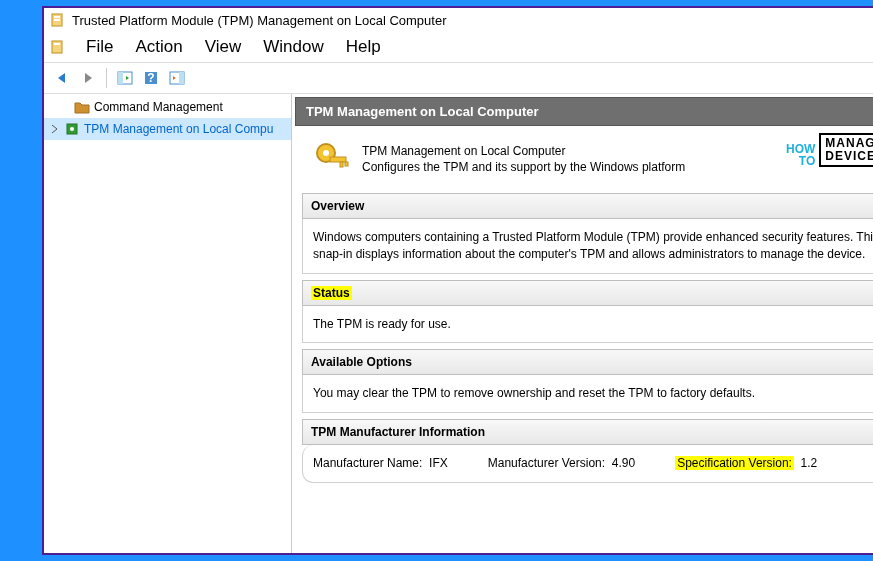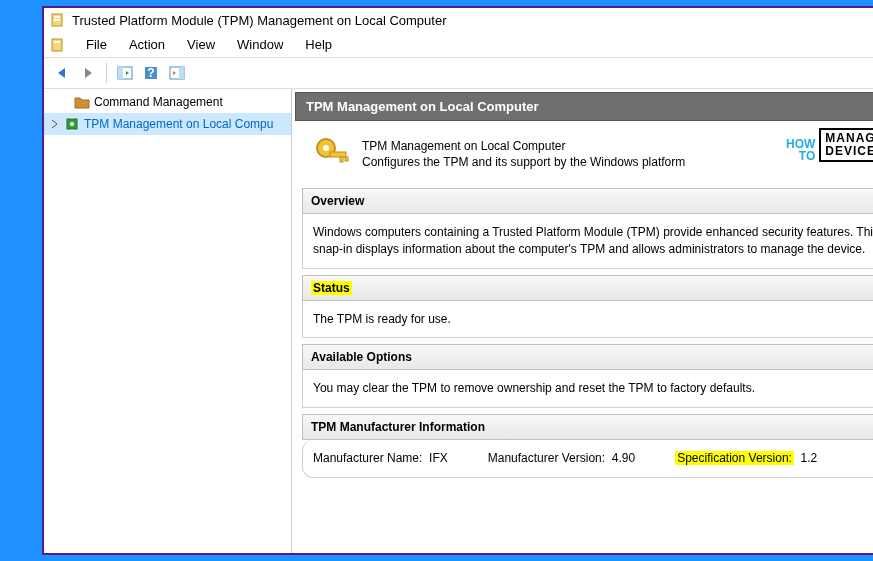--- a/index.html
+++ b/index.html
@@ -3,21 +3,21 @@
   <meta charset="utf-8">
   <style>
     * { margin: 0; padding: 0; box-sizing: border-box; font-family: "Segoe UI", Tahoma, sans-serif; font-size: 12px; }
     body { background: #1E90FF; padding: 6px; width: 873px; height: 561px; overflow: hidden; }
     .window { background: #fff; width: 100%; height: 100%; border: 2px solid #4c1d95; display: flex; flex-direction: column; margin-left: 36px; }
     .titlebar { display: flex; align-items: center; padding: 4px 6px; gap: 6px; }
     .titlebar .icon { width: 16px; height: 16px; }
     .titlebar-text { font-size: 13px; }
     .menubar { display: flex; align-items: center; padding: 2px 6px; gap: 2px; border-bottom: 1px solid #ddd; }
     .menubar .menu-icon { width: 16px; height: 16px; margin-right: 8px; }
-    .menu-item { padding: 3px 10px; font-size: 13px; cursor: default; }
+    .menu-item { padding: 3px 10px; font-size: 17px; cursor: default; }
     .toolbar { display: flex; align-items: center; padding: 3px 6px; gap: 2px; border-bottom: 1px solid #ddd; }
     .tb-btn { width: 24px; height: 24px; display: flex; align-items: center; justify-content: center; border: 1px solid transparent; }
     .tb-sep { width: 1px; height: 20px; background: #ccc; margin: 0 4px; }
     .content { flex: 1; display: flex; overflow: hidden; }
     .tree { width: 248px; border-right: 1px solid #ccc; background: #fff; padding-top: 2px; }
     .tree-item { display: flex; align-items: center; padding: 3px 6px; gap: 4px; font-size: 13px; cursor: default; }
     .tree-item.selected { background: #cce8ff; color: #0066cc; }
     .tree-item.child { padding-left: 30px; }
     .tree-icon { width: 16px; height: 16px; flex-shrink: 0; }
     .main { flex: 1; display: flex; flex-direction: column; overflow: hidden; }

